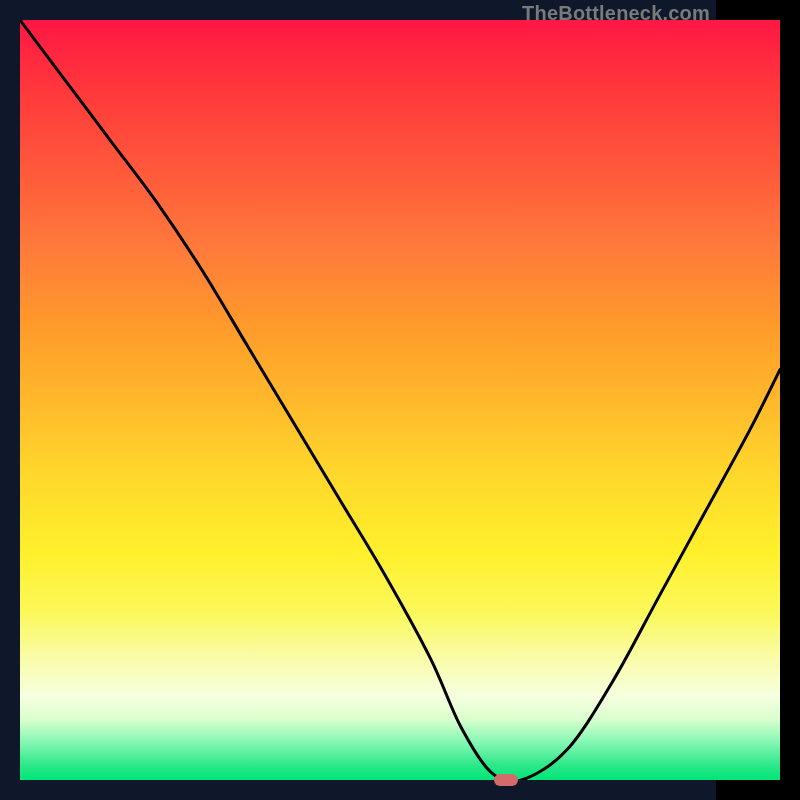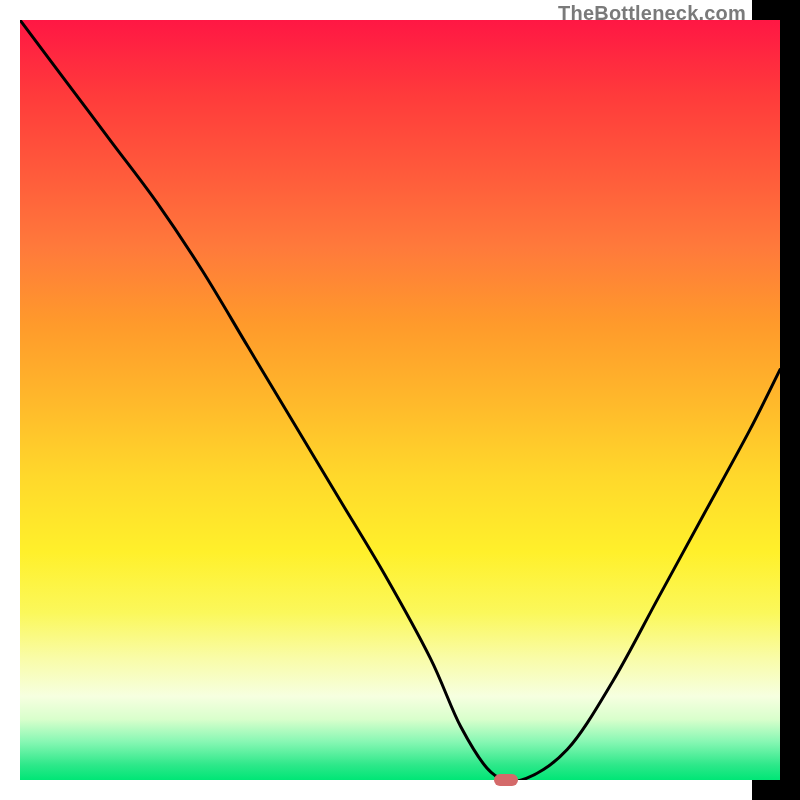--- a/index.html
+++ b/index.html
@@ -7,22 +7,21 @@
     padding: 0;
     width: 800px;
     height: 800px;
     background: #000;
     overflow: hidden;
   }
   .container {
     position: relative;
     width: 716px;
     height: 800px;
-    background: #ffffff;
-    padding-left: 36px;
+    background: #0f172a;
   }
   .plot-area {
     position: absolute;
     left: 20px;
     top: 20px;
     width: 760px;
     height: 760px;
     background: linear-gradient(to bottom,
       #ff1744 0%,
       #ff3b3b 10%,

